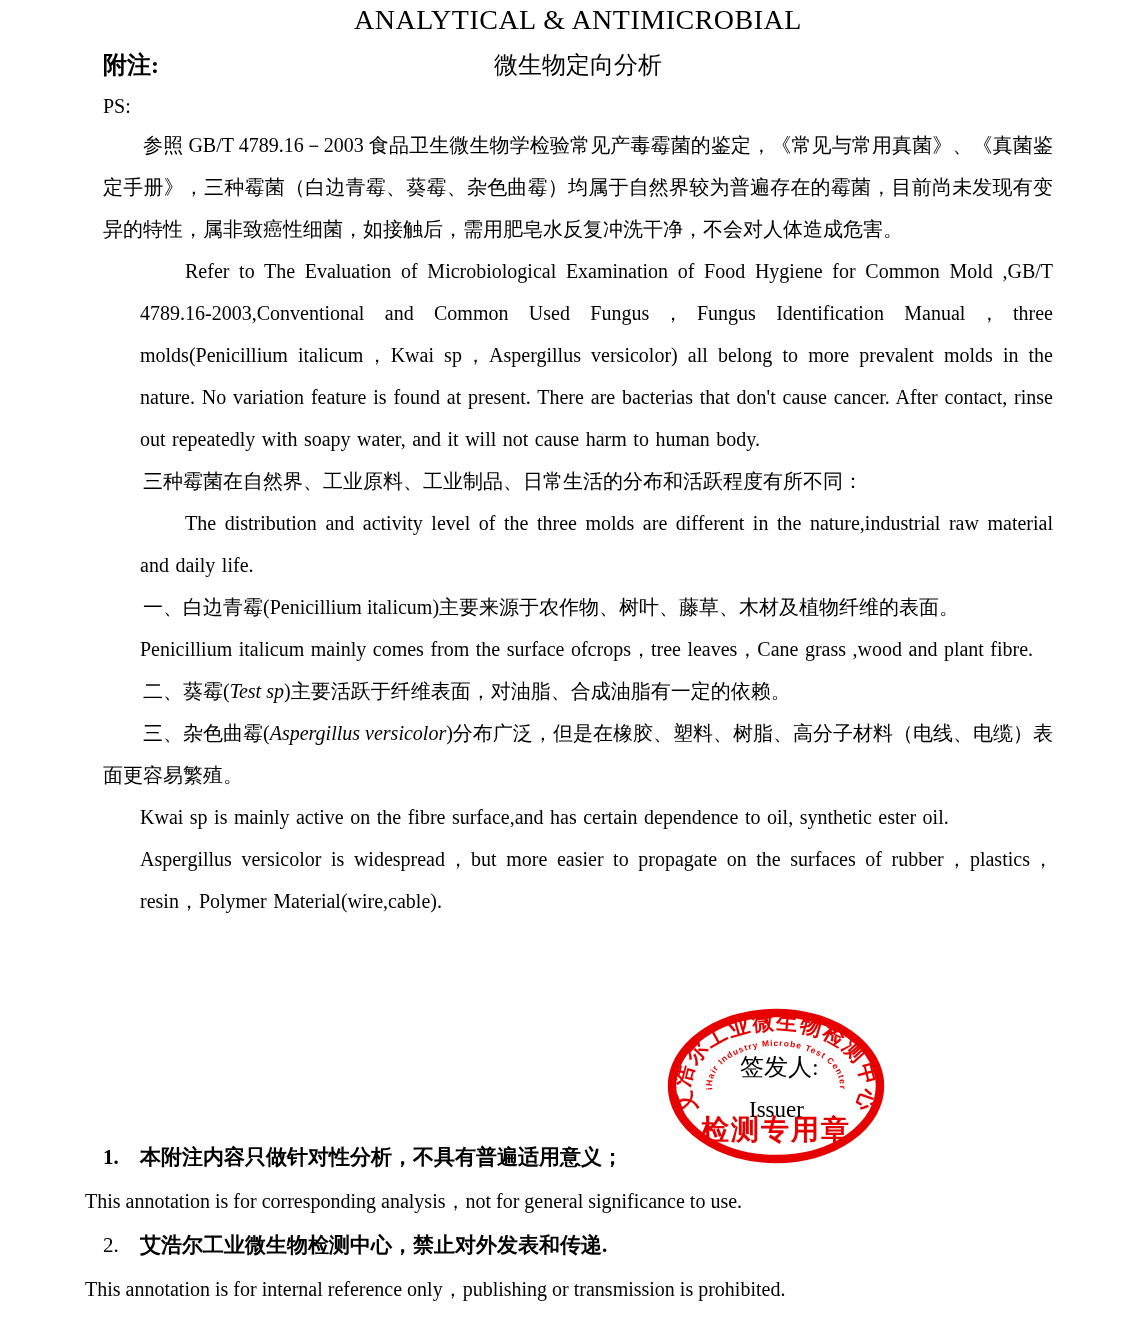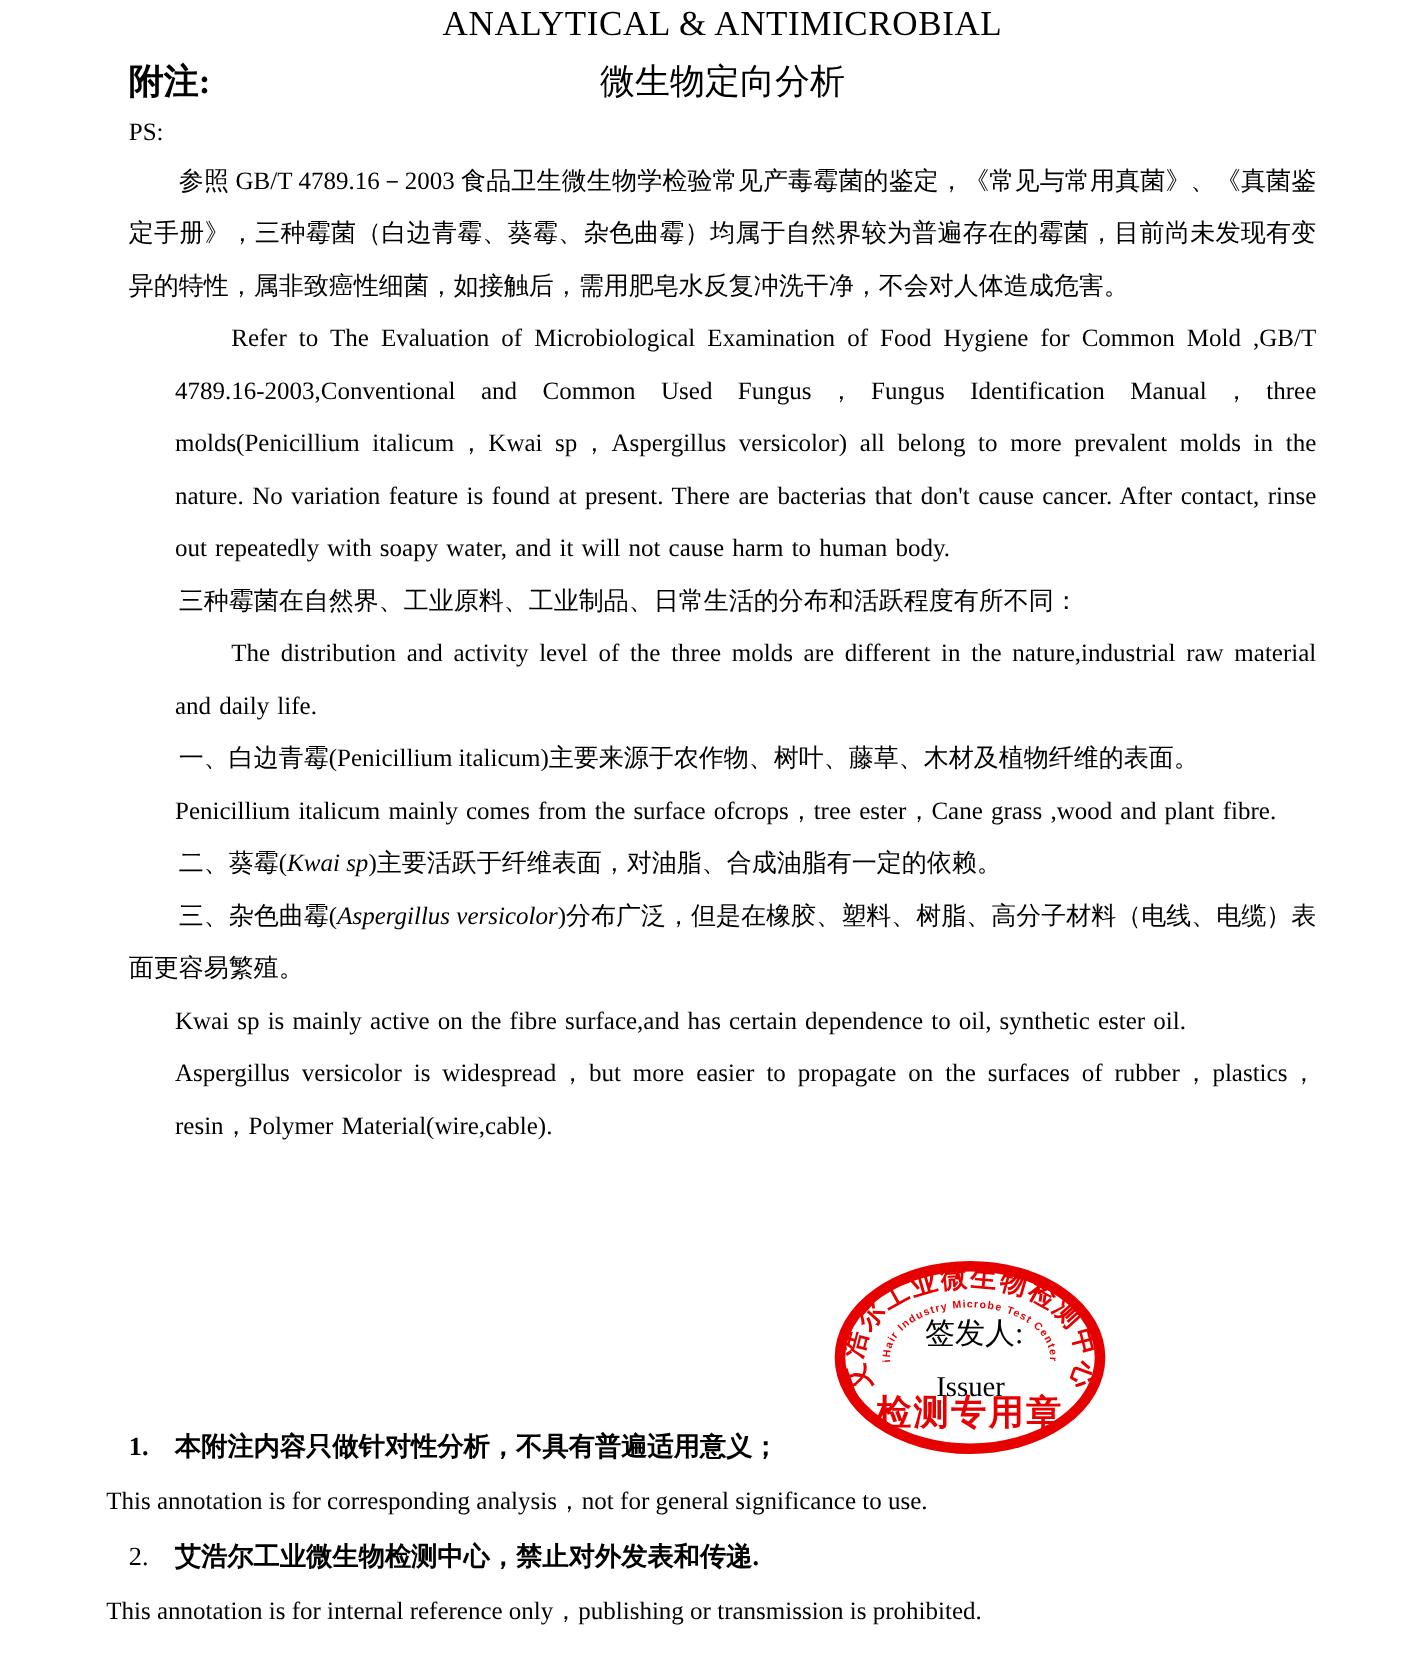--- a/index.html
+++ b/index.html
@@ -26,21 +26,21 @@
     line-height: 34px;
     text-align: center;
     font-weight: normal;
     letter-spacing: 0.5px;
   }
   .annotation-row {
     margin-top: 15px;
     display: grid;
     grid-template-columns: 1fr auto 1fr;
     align-items: baseline;
-    font-size: 28px;
+    font-size: 24px;
     line-height: 27px;
   }
   .annotation-label { font-weight: bold; justify-self: start; }
   .annotation-center { font-weight: normal; }
   .ps-line {
     margin-top: 14px;
     font-size: 20px;
     line-height: 26px;
   }
   .para {
@@ -142,23 +142,23 @@
     <p class="para cn-indent first">参照 GB/T 4789.16－2003 食品卫生微生物学检验常见产毒霉菌的鉴定，《常见与常用真菌》、《真菌鉴定手册》，三种霉菌（白边青霉、葵霉、杂色曲霉）均属于自然界较为普遍存在的霉菌，目前尚未发现有变异的特性，属非致癌性细菌，如接触后，需用肥皂水反复冲洗干净，不会对人体造成危害。</p>
 
     <p class="para en en-indent">Refer to The Evaluation of Microbiological Examination of Food Hygiene for Common Mold ,GB/T 4789.16-2003,Conventional and Common Used Fungus，Fungus Identification Manual，three molds(Penicillium italicum，Kwai sp，Aspergillus versicolor) all belong to more prevalent molds in the nature. No variation feature is found at present. There are bacterias that don't cause cancer. After contact, rinse out repeatedly with soapy water, and it will not cause harm to human body.</p>
 
     <p class="para cn-indent">三种霉菌在自然界、工业原料、工业制品、日常生活的分布和活跃程度有所不同：</p>
 
     <p class="para en en-indent">The distribution and activity level of the three molds are different in the nature,industrial raw material and daily life.</p>
 
     <p class="para cn-indent">一、白边青霉(Penicillium italicum)主要来源于农作物、树叶、藤草、木材及植物纤维的表面。</p>
 
-    <p class="para en">Penicillium italicum mainly comes from the surface ofcrops，tree ester，Cane grass ,wood and plant fibre.</p>
+    <p class="para en">Penicillium italicum mainly comes from the surface ofcrops，tree leaves，Cane grass ,wood and plant fibre.</p>
 
-    <p class="para cn-indent"><span>二、葵霉(</span><span class="ital">Kwai sp</span><span>)主要活跃于纤维表面，对油脂、合成油脂有一定的依赖。</span></p>
+    <p class="para cn-indent"><span>二、葵霉(</span><span class="ital">Test sp</span><span>)主要活跃于纤维表面，对油脂、合成油脂有一定的依赖。</span></p>
 
     <p class="para cn-indent"><span>三、杂色曲霉(</span><span class="ital">Aspergillus versicolor</span><span>)分布广泛，但是在橡胶、塑料、树脂、高分子材料（电线、电缆）表面更容易繁殖。</span></p>
 
     <p class="para en">Kwai sp is mainly active on the fibre surface,and has certain dependence to oil, synthetic ester oil.</p>
 
     <p class="para en">Aspergillus versicolor is widespread，but more easier to propagate on the surfaces of rubber，plastics，resin，Polymer Material(wire,cable).</p>
 
     <div class="stamp-spacer"></div>
 
     <div class="footnote-cn">

